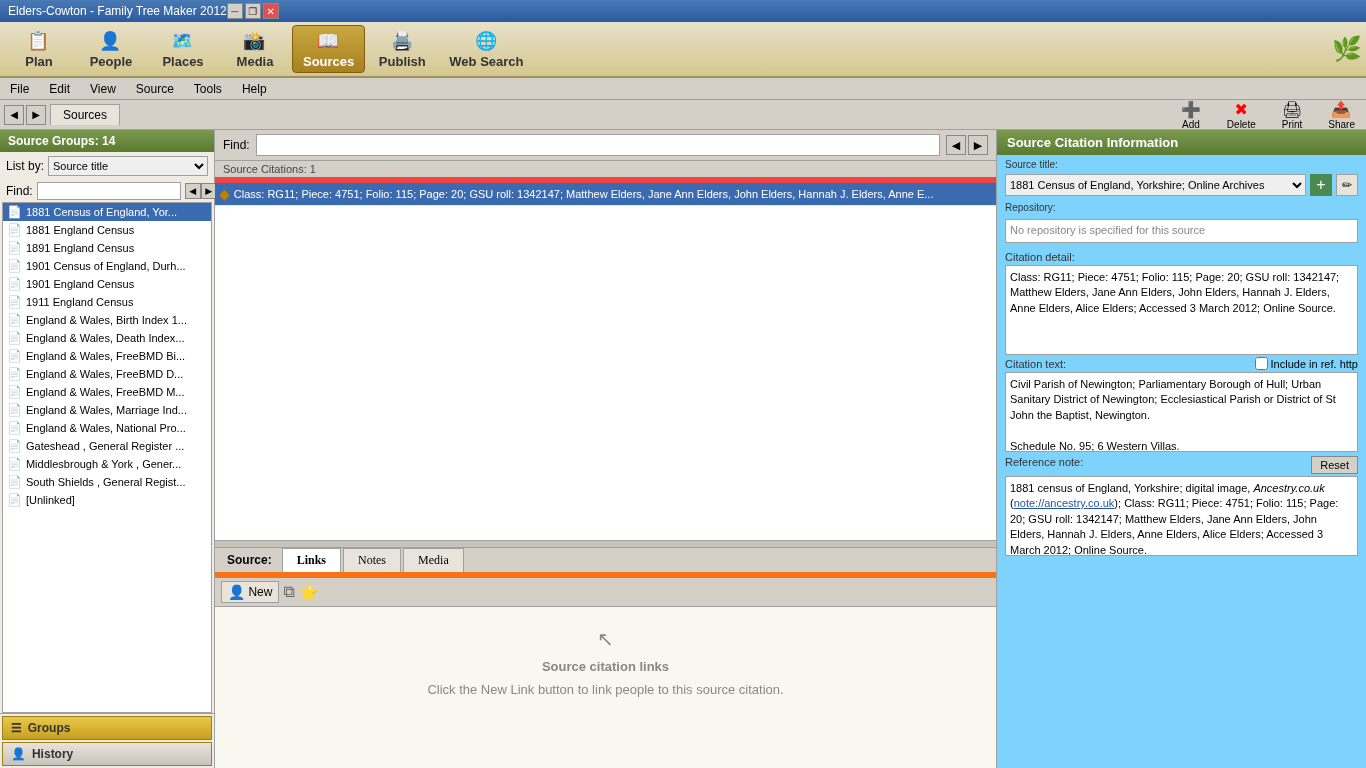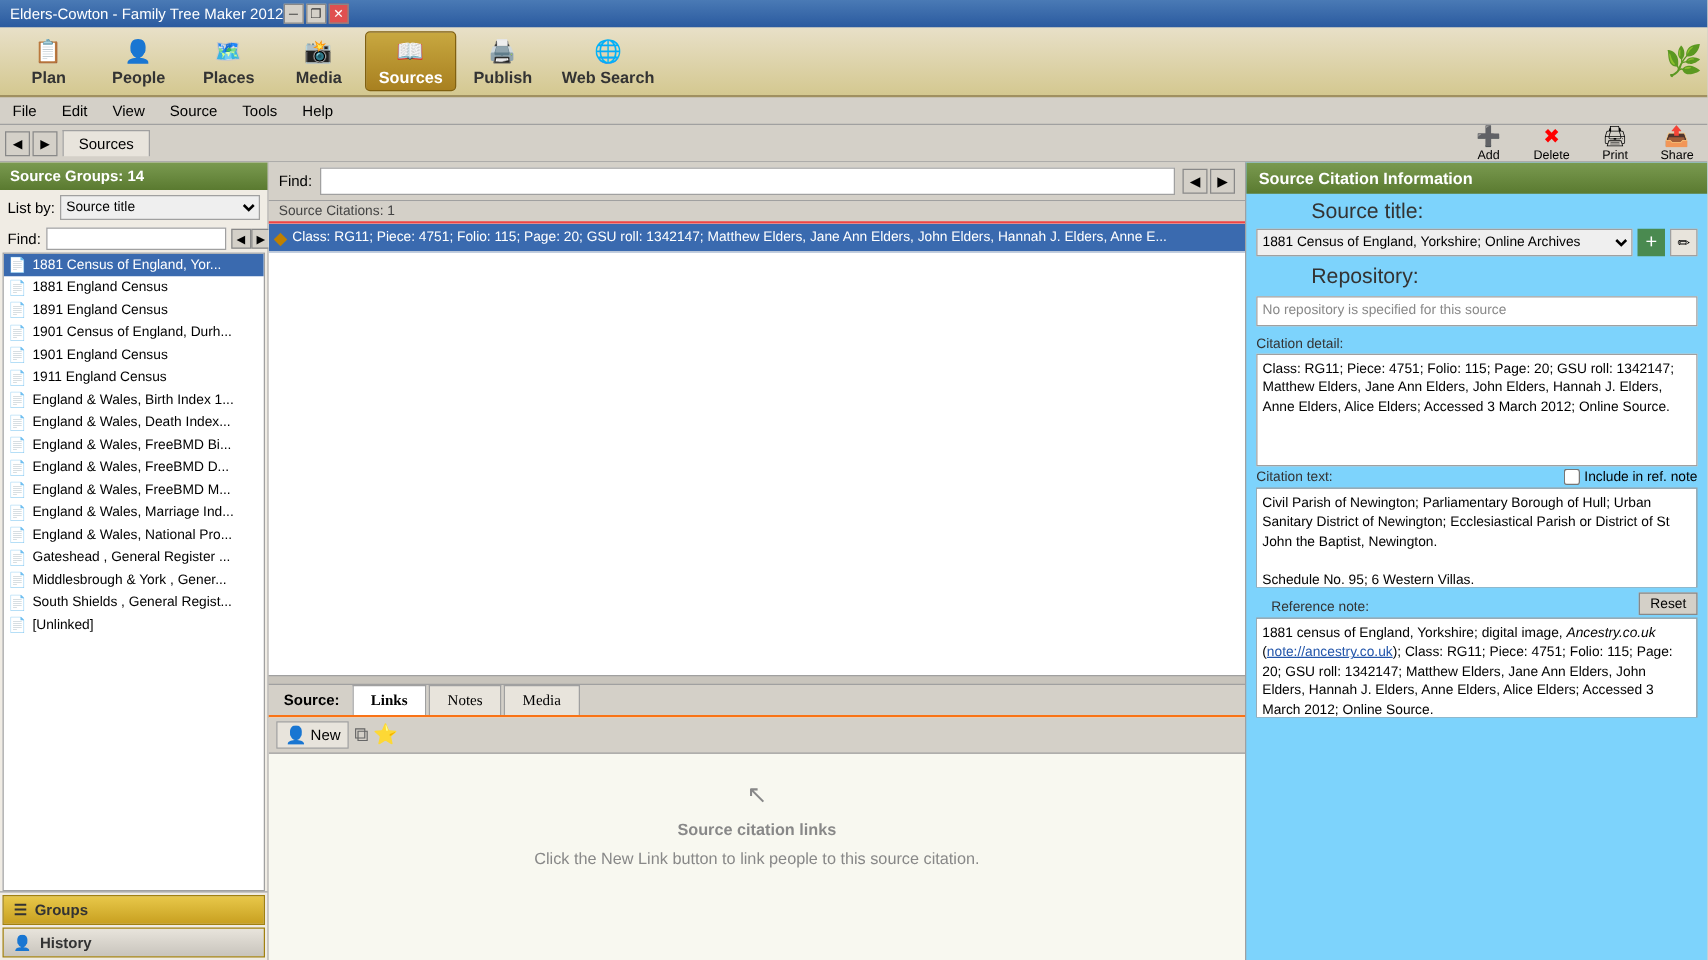--- a/index.html
+++ b/index.html
@@ -221,21 +221,21 @@
     .find-nb {
       width: 20px; height: 20px; border: 1px solid #888;
       background: #d4d0c8; cursor: pointer; display: flex;
       align-items: center; justify-content: center; font-size: 11px;
     }
     #citations-header {
       padding: 2px 8px;
       font-size: 11px;
       color: #444;
       background: #d4d0c8;
-      border-bottom: 2px solid #ef4444;
+      border-bottom: 6px solid #ef4444;
     }
     #citations-list {
       flex: 1;
       overflow-y: auto;
       background: white;
     }
     .citation-item {
       display: flex;
       align-items: center;
       padding: 3px 4px;
@@ -256,21 +256,21 @@
     }
     #bottom-center {
       height: 220px;
       display: flex;
       flex-direction: column;
     }
     #tabs-bar {
       display: flex;
       align-items: center;
       background: #d4d0c8;
-      border-bottom: 2px solid #f97316;
+      border-bottom: 6px solid #f97316;
       padding: 0 4px;
       gap: 0;
     }
     .source-label { font-size: 12px; padding: 4px 8px; font-weight: bold; }
     .tab-btn {
       padding: 4px 14px;
       border: 1px solid #a0a0a0;
       background: #e8e4dc;
       cursor: pointer;
       font-size: 12px;
@@ -324,24 +324,23 @@
       overflow: hidden;
     }
     #right-header {
       background: linear-gradient(to bottom, #7a9a50, #5a7a30);
       color: white;
       padding: 5px 10px;
       font-weight: bold;
       font-size: 13px;
     }
     .right-label {
-      font-size: 17px;
+      font-size: 10px;
       padding: 4px 8px 2px 8px;
       color: #333;
-      margin-left: 44px;
     }
     .right-select-row {
       display: flex;
       align-items: center;
       padding: 2px 8px;
       gap: 4px;
     }
     .right-select {
       flex: 1;
       height: 22px;
@@ -401,22 +400,22 @@
       margin: 0 8px;
       border: 1px solid #a0a0a0;
       background: white;
       padding: 4px;
       font-size: 11px;
       height: 80px;
       overflow-y: auto;
       line-height: 1.4;
     }
     .ref-note-row {
-      display: flex; align-items: flex-end; justify-content: space-between;
-      padding: 4px 8px 2px 20px;
+      display: flex; align-items: flex-start; justify-content: space-between;
+      padding: 4px 8px 2px 8px;
     }
     .ref-note-label { font-size: 11px; color: #333; }
     .reset-btn {
       padding: 2px 8px;
       background: #d4d0c8;
       border: 1px solid #888;
       font-size: 11px;
       cursor: pointer;
     }
     .ref-note-box {
@@ -673,21 +672,21 @@
 
     <div class="right-section-label">Citation detail:</div>
     <div class="citation-detail-box">
       <span>Class: RG11; Piece: 4751; Folio: 115; Page: 20; GSU roll: 1342147; Matthew Elders, Jane Ann Elders, John Elders, Hannah J. Elders, Anne Elders, Alice Elders; Accessed 3 March 2012; Online Source.</span>
     </div>
 
     <div class="citation-text-row">
       <span class="citation-text-label">Citation text:</span>
       <div class="include-check">
         <input type="checkbox" style="">
-        <span>Include in ref. note</span>
+        <span>Include in ref. http</span>
       </div>
     </div>
     <div class="citation-text-box">
       <span style="white-space: pre-line;">Civil Parish of Newington; Parliamentary Borough of Hull; Urban Sanitary District of Newington; Ecclesiastical Parish or District of St John the Baptist, Newington.
 
 Schedule No. 95; 6 Western Villas.
 
 1) Matthew Elders, Head, Married, age 31, Railway Enginer Driver, born in Yorkshire, Egton.
 2) Jane Ann Elders, Wife, Married, age 29, born in Yorkshire, Lealholm.
 3) John Elders, son, age 8, Scholar, born in Yorkshire, Hull.

